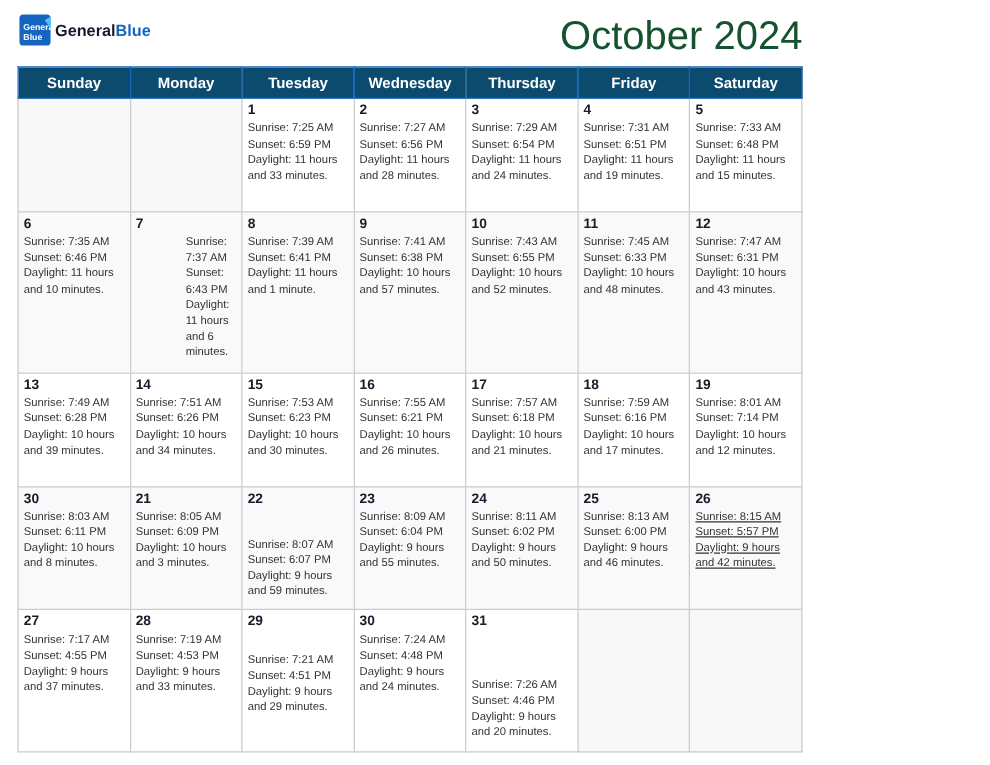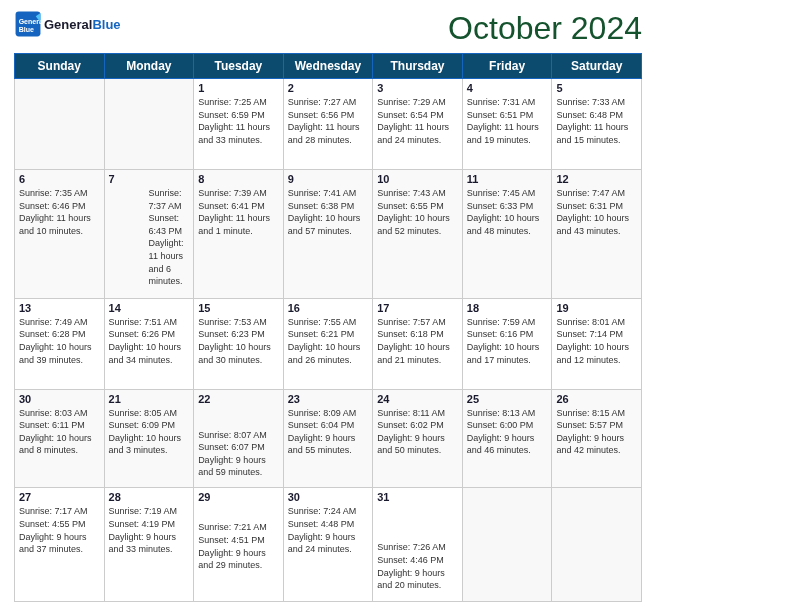--- a/index.html
+++ b/index.html
@@ -301,38 +301,38 @@
           </td>
           <td>
             <span class="day-num">25</span>
             <div class="day-info" style="white-space: pre-line;">Sunrise: 8:13 AM
 Sunset: 6:00 PM
 Daylight: 9 hours
 and 46 minutes.</div>
           </td>
           <td>
             <span class="day-num">26</span>
-            <div class="day-info" style="white-space: pre-line;">Sunrise: 8:15 AM
+            <div class="day-info" style="white-space: pre-line; text-decoration: underline;">Sunrise: 8:15 AM
 Sunset: 5:57 PM
 Daylight: 9 hours
 and 42 minutes.</div>
           </td>
         </tr>
         <tr>
           <td>
             <span class="day-num">27</span>
             <div class="day-info" style="white-space: pre-line;">Sunrise: 7:17 AM
 Sunset: 4:55 PM
 Daylight: 9 hours
 and 37 minutes.</div>
           </td>
           <td>
             <span class="day-num">28</span>
             <div class="day-info" style="white-space: pre-line;">Sunrise: 7:19 AM
-Sunset: 4:19 PM
+Sunset: 4:53 PM
 Daylight: 9 hours
 and 33 minutes.</div>
           </td>
           <td>
             <span class="day-num">29</span>
             <div class="day-info" style="white-space: pre-line; margin-top: 18px;">Sunrise: 7:21 AM
 Sunset: 4:51 PM
 Daylight: 9 hours
 and 29 minutes.</div>
           </td>

